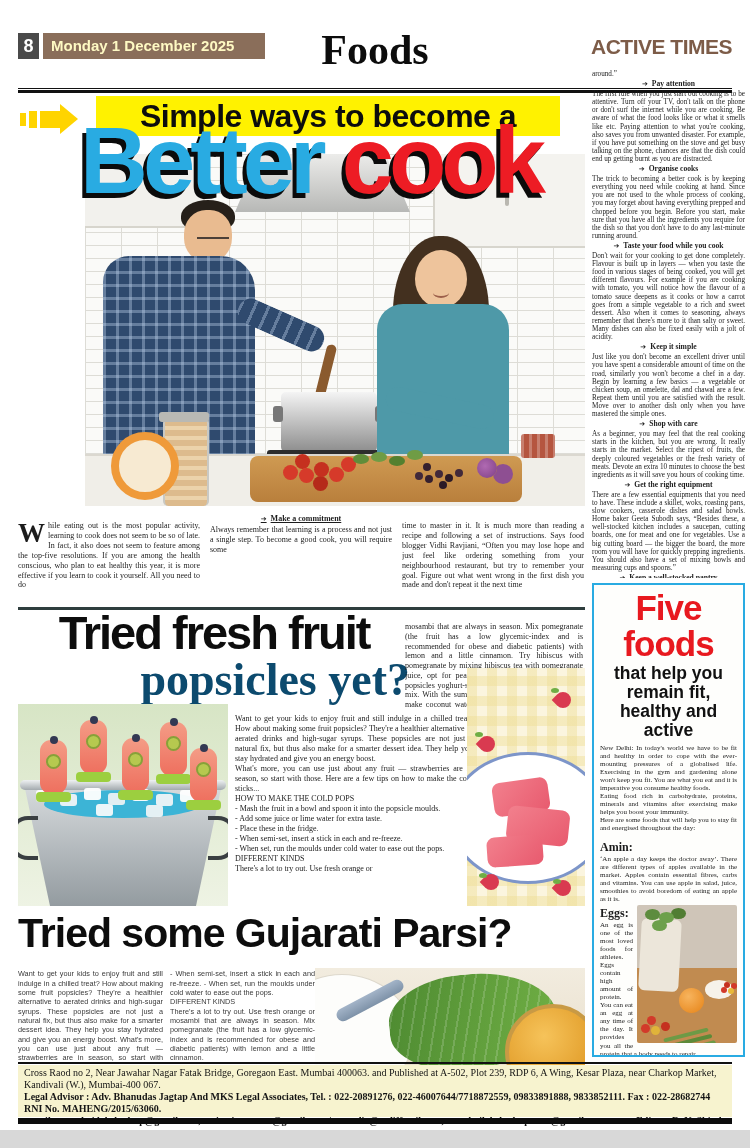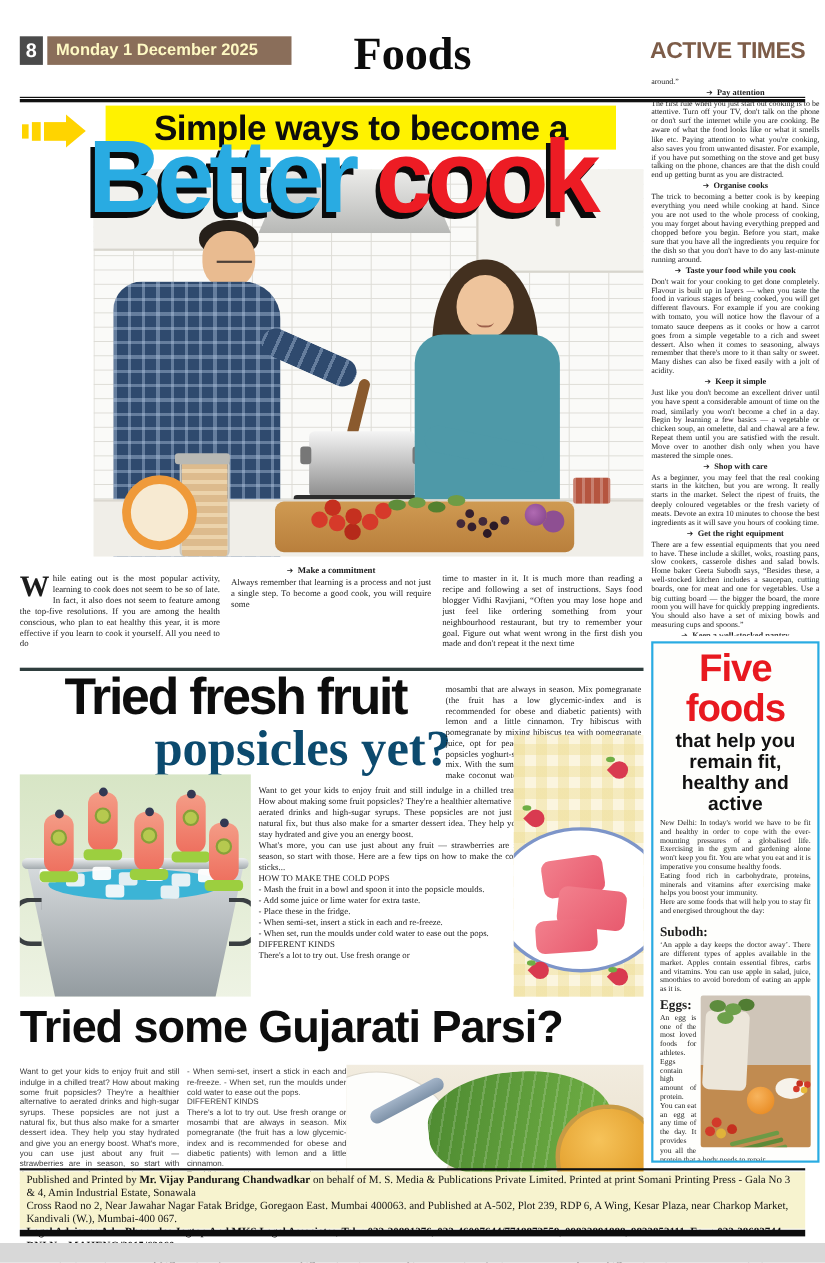--- a/index.html
+++ b/index.html
@@ -76,21 +76,21 @@
   .km-jar{position:absolute;left:78px;bottom:0;width:42px;height:86px;border-radius:5px;
       background:repeating-linear-gradient(0deg,#ddbb8d 0 6px,#ecd3ab 6px 10px);border:2px solid #c9c9c4;border-bottom:none;}
   .km-jar-lid{position:absolute;left:74px;bottom:84px;width:50px;height:10px;background:#b9b9b4;border-radius:3px;}
   .km-ring{position:absolute;left:26px;bottom:6px;width:52px;height:52px;border:8px solid #ef9a3a;border-radius:50%;background:#f7ead2;}
   .km-basket{position:absolute;right:30px;bottom:48px;width:34px;height:24px;background:#b5553f;border-radius:3px;
       background-image:repeating-linear-gradient(90deg,rgba(255,255,255,.25) 0 3px,transparent 3px 8px);}
   
   .intro-row{display:flex;gap:10px;margin-top:7px;}
   .intro-col{width:182px;height:74px;overflow:hidden;font-size:8px;line-height:1.24;text-align:justify;}
   .dropcap::first-letter{float:left;font-size:27px;line-height:22px;padding:1px 3px 0 0;font-weight:bold;}
-  .mini-head{text-align:center;font-weight:bold;font-size:8px;margin:1px 0;}
+  .mini-head{text-align:center;font-weight:bold;font-size:8px;margin:1px 0;text-decoration:underline;}
   .arrow{font-family:"DejaVu Sans",sans-serif;margin-right:4px;font-size:7px;}
   .divider{margin-top:4px;height:3px;background:#2f3e3e;}
   
   .pops-sec{position:relative;height:296px;margin-top:2px;}
   .pops-h1{position:absolute;left:0;top:-4px;width:392px;text-align:center;
       font:bold 47px/50px "Liberation Sans",sans-serif;letter-spacing:-2px;color:#0d0d0d;}
   .pops-h2{position:absolute;left:0;top:44px;width:392px;text-align:right;
       font:bold 46px/48px "Liberation Serif",serif;color:#0c4a6e;}
   .pops-topright{position:absolute;right:2px;top:2px;width:178px;height:86px;overflow:hidden;
       font-size:8px;line-height:1.22;text-align:justify;}
@@ -365,21 +365,21 @@
 
       <div class="five-foods">
         <div class="ff-title">Five foods</div>
         <div class="ff-sub">that help you
 remain fit,
 healthy and active</div>
         <p class="ff-intro">New Delhi: In today's world we have to be fit and healthy in order to cope with the ever-mounting pressures of a globalised life. Exercising in the gym and gardening alone won't keep you fit. You are what you eat and it is imperative you consume healthy foods.
 Eating food rich in carbohydrate, proteins, minerals and vitamins after exercising make helps you boost your immunity.
 Here are some foods that will help you to stay fit and energised throughout the day:</p>
         <div class="foods-flow">
-          <div class="food-name">Subodh:</div>
+          <div class="food-name">Amin:</div>
           <div>‘An apple a day keeps the doctor away’. There are different types of apples available in the market. Apples contain essential fibres, carbs and vitamins. You can use apple in salad, juice, smoothies to avoid boredom of eating an apple as it is.</div>
 
           <div class="ff-photo">
             <div class="gr-bag"></div>
             <div class="gr-greens"></div>
             <div class="gr-orange"></div>
             <div class="gr-bowl"></div>
             <div class="gr-dots"></div>
             <div class="gr-asp"></div>
             <div class="gr-toms"></div>
@@ -388,21 +388,20 @@
           <div class="food-name">Eggs:</div>
           <div>An egg is one of the most loved foods for athletes. Eggs contain high amount of protein. You can eat an egg at any time of the day. It provides you all the protein that a body needs to repair.</div>
 
         </div>
       </div>
     </div>
   </div>
 
   <div class="footer-rule"></div>
   <div class="footer">
-    <div><span>Published and Printed by </span><span class="ft-b">Mr. Vijay Pandurang Chandwadkar</span><span> on behalf of M. S. Media &amp; Publications Private Limited. Printed at print Somani Printing Press - Gala No 3 &amp; 4, Amin Industrial Estate, Sonawala</span></div>
     <div>Cross Raod no 2, Near Jawahar Nagar Fatak Bridge, Goregaon East. Mumbai 400063. and Published at A-502, Plot 239, RDP 6, A Wing, Kesar Plaza, near Charkop Market, Kandivali (W.), Mumbai-400 067.</div>
     <div class="ft-b">Legal Advisor : Adv. Bhanudas Jagtap And MKS Legal Associates, Tel. : 022-20891276, 022-46007644/7718872559, 09833891888, 9833852111. Fax : 022-28682744  RNI No. MAHENG/2015/63060.</div>
     <div class="ft-line4">
       <span>e-mail : mumbai.lakshadeep@gmail.com,  activetimesnews@gmail.com./msmedia@rediffmail.com, mumbailakshadeepnews@gmail.com.</span>
       <span class="ft-editor">Editor - D. N. Shinde</span>
     </div>
   </div>
   <div class="footer-bar"></div>
   <div class="bottom-strip"></div>
 

